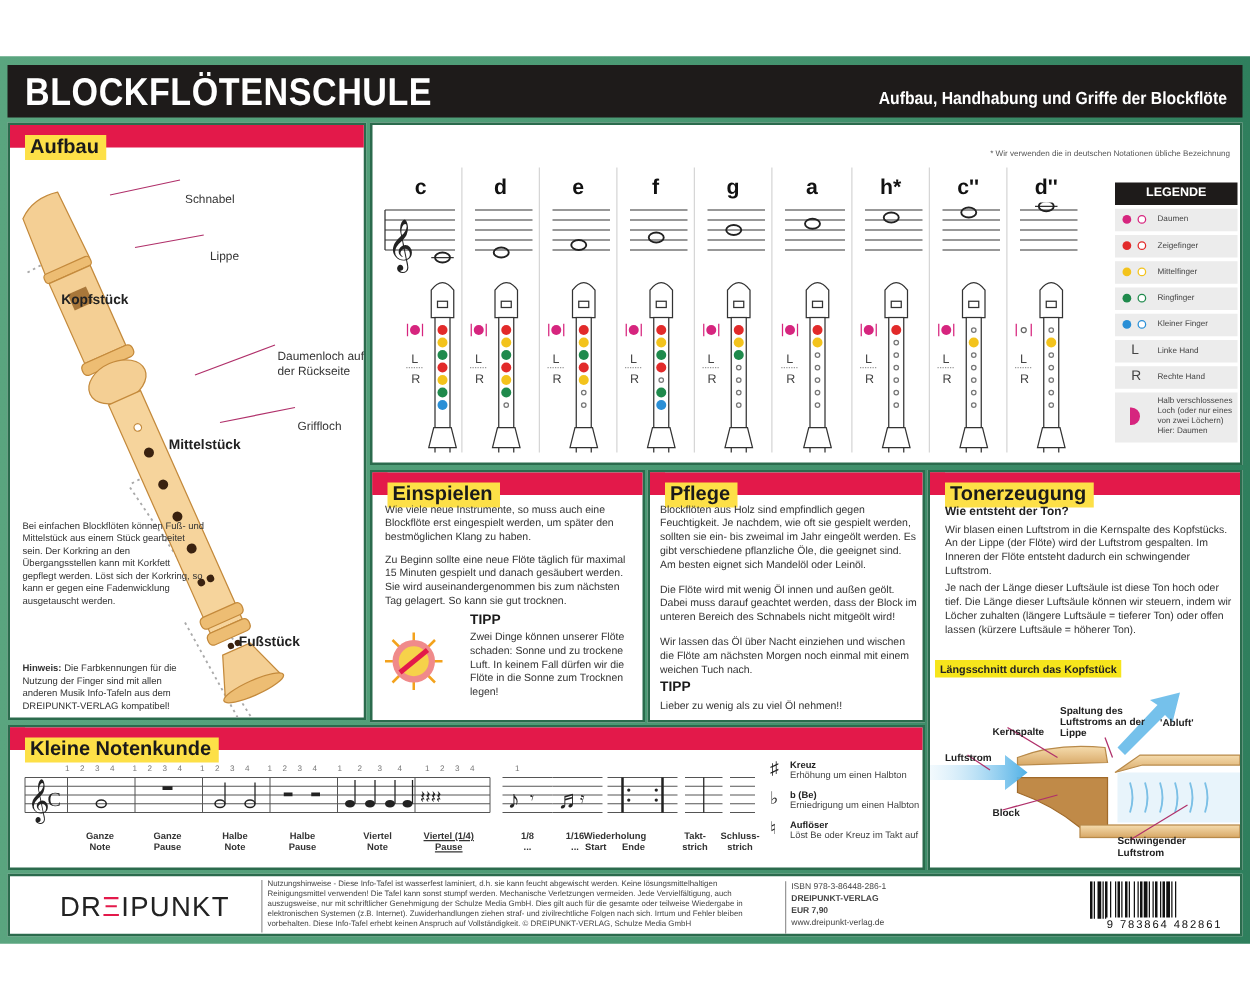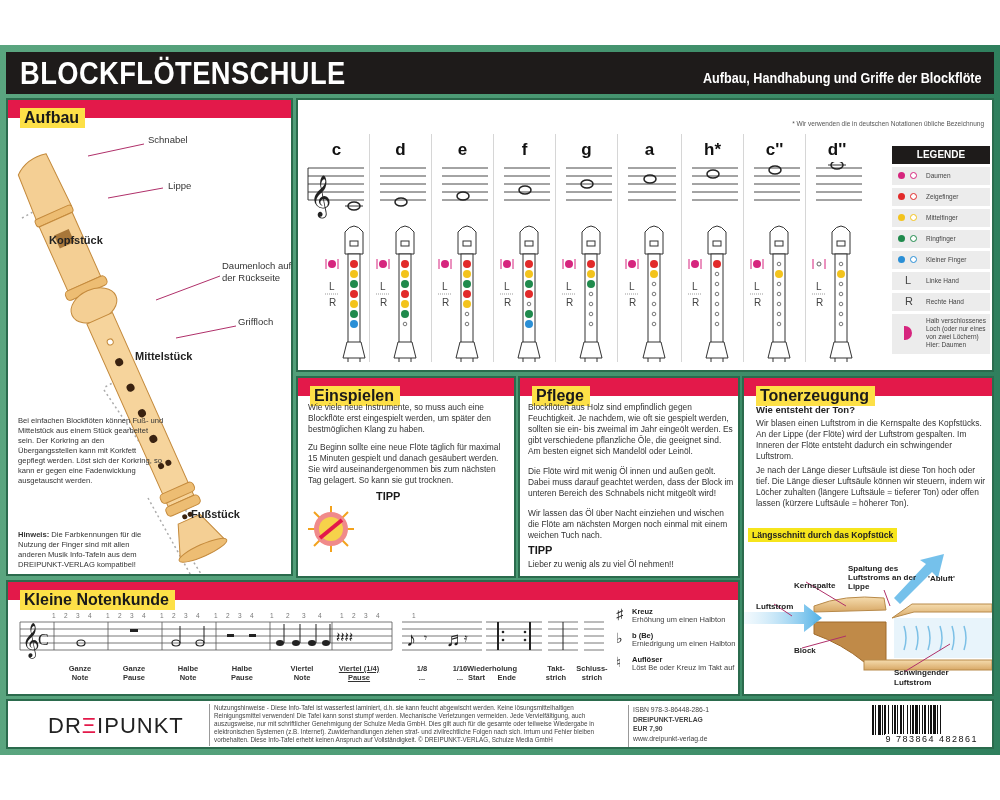--- a/index.html
+++ b/index.html
@@ -19,21 +19,21 @@
   .panel-head .hlabel { position: absolute; left: 12px; top: -2px; background: #fde047; padding: 0 6px 0 4px;
                         font-size: 16px; font-weight: bold; color: #1a1a1a; height: 20px; line-height: 20px; margin-top: 10px; }
   .panel-head .hstub { position: absolute; left: 0; top: 0; width: 12px; height: 18px; background: #e3194a; }
 
   .small { font-size: 9px; line-height: 12px; color: #333; }
   .bold { font-weight: bold; }
 
   
   #p-aufbau { left: 6px; top: 98px; width: 287px; height: 478px; }
   .recorder-svg { position: absolute; left: 0; top: 18px; }
-  .lbl { position: absolute; font-size: 9.5px; color: #333; }
+  .lbl { position: absolute; font-size: 9.5px; color: #333; margin-top: 20px; }
   .lbl-b { position: absolute; font-size: 11px; font-weight: bold; color: #222; padding-left: 23px; }
 
   
   #p-tonleiter { left: 296px; top: 98px; width: 698px; height: 274px; }
   .footnote { position: absolute; right: 8px; top: 20px; font-size: 6.5px; color: #555; }
   .notecol { position: absolute; top: 34px; width: 60px; height: 228px; border-right: 1px solid #d6d6d6; }
   .notecol .nname { position: absolute; top: 6px; width: 100%; text-align: center; font-size: 17px; font-weight: bold; color: #111; }
   .legend { position: absolute; left: 594px; top: 46px; width: 98px; }
   .legend .lhead { background: #1e1b1a; color: #fff; font-weight: bold; font-size: 10px; text-align: center; height: 18px; line-height: 18px; }
   .legend .litem { position: relative; background: #ececec; margin-top: 3px; height: 18px; font-size: 6.5px; color: #444; }
@@ -448,20 +448,21 @@
       <line x1="25" y1="2" x2="25" y2="48"></line>
         <line x1="2" y1="25" x2="48" y2="25"></line>
       <line x1="8" y1="8" x2="42" y2="42"></line>
         <line x1="42" y1="8" x2="8" y2="42"></line>
     </g>
     <circle cx="25" cy="25" r="17" fill="#f08a8a"></circle>
     <circle cx="25" cy="25" r="12" fill="#f6d24a"></circle>
     <line x1="14" y1="34" x2="36" y2="16" stroke="#e3194a" stroke-width="4"></line>
   </svg>
   <div class="tipp" style="left:78px;top:112px;">TIPP</div>
+  <div class="body-text" style="left:78px;top:126px;width:136px;">Zwei Dinge können unserer Flöte schaden: Sonne und zu trockene Luft. In keinem Fall dürfen wir die Flöte in die Sonne zum Trocknen legen!</div>
 </div>
 
 <div class="panel" id="p-pflege">
   <div class="panel-head">
     <span class="hstub"></span>
     <span class="hlabel">Pflege</span>
   </div>
   <div class="body-text" style="left:8px;top:24px;width:206px;">Blockflöten aus Holz sind empfindlich gegen Feuchtigkeit. Je nachdem, wie oft sie gespielt werden, sollten sie ein- bis zweimal im Jahr eingeölt werden. Es gibt verschiedene pflanzliche Öle, die geeignet sind. Am besten eignet sich Mandelöl oder Leinöl.</div>
   <div class="body-text" style="left:8px;top:88px;width:206px;">Die Flöte wird mit wenig Öl innen und außen geölt. Dabei muss darauf geachtet werden, dass der Block im unteren Bereich des Schnabels nicht mitgeölt wird!</div>
   <div class="body-text" style="left:8px;top:130px;width:206px;">Wir lassen das Öl über Nacht einziehen und wischen die Flöte am nächsten Morgen noch einmal mit einem weichen Tuch nach.</div>

